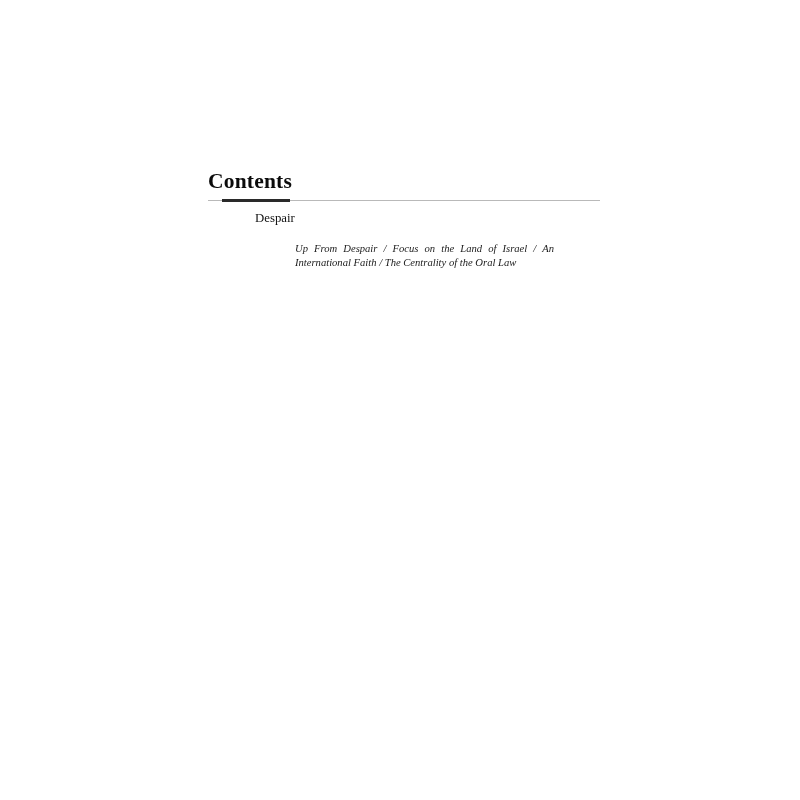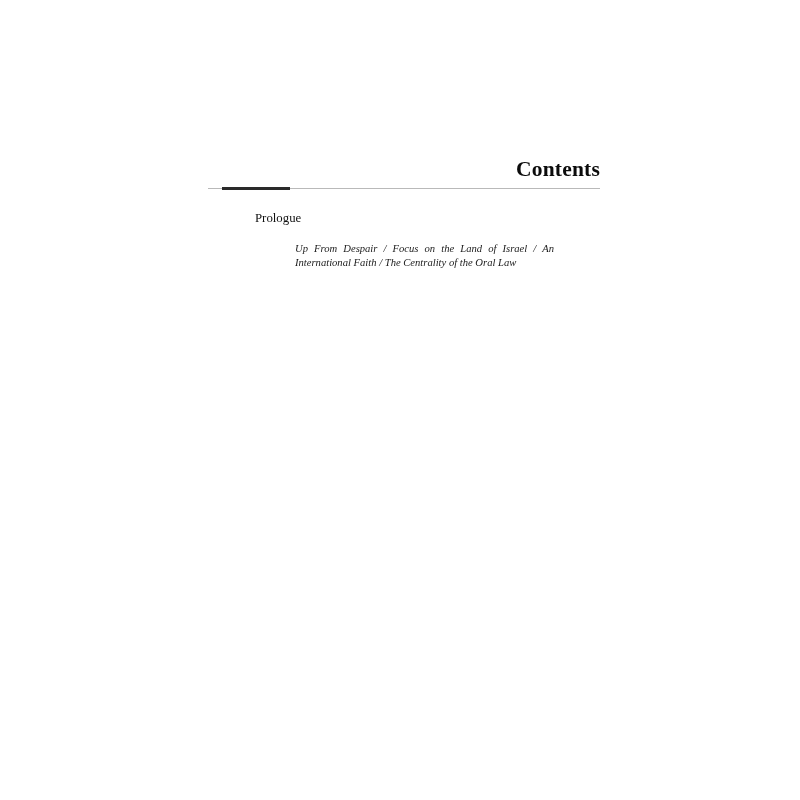--- a/index.html
+++ b/index.html
@@ -19,23 +19,22 @@
     position: relative;
     width: 800px;
     height: 800px;
     background: #ffffff;
   }
 
   
   .toc-head {
     position: absolute;
     left: 208px;
-    top: 158px;
+    top: 170px;
     width: 392px;
-    text-align: right;
   }
   .toc-title {
     font-family: "Liberation Serif", serif;
     font-weight: bold;
     font-size: 21.5px;
     letter-spacing: 0.2px;
     line-height: 1.05;
     color: #0b0b0b;
     margin: 0;
   }
@@ -130,20 +129,20 @@
       <div class="rule-light"></div>
       <div class="rule-dark"></div>
     </div>
   </div>
 
   <div class="toc-body">
 
     <div class="entry prologue">
       <div class="num"></div>
       <div class="body">
-        <div class="etitle">Prologue</div>
+        <div class="etitle">Despair</div>
         <div class="edesc">Up From Despair / Focus on the Land of Israel / An International Faith / The Centrality of the Oral Law</div>
       </div>
       <div class="page">xiii</div>
     </div>
 
   </div>
 </div>
 
 </body></html>

